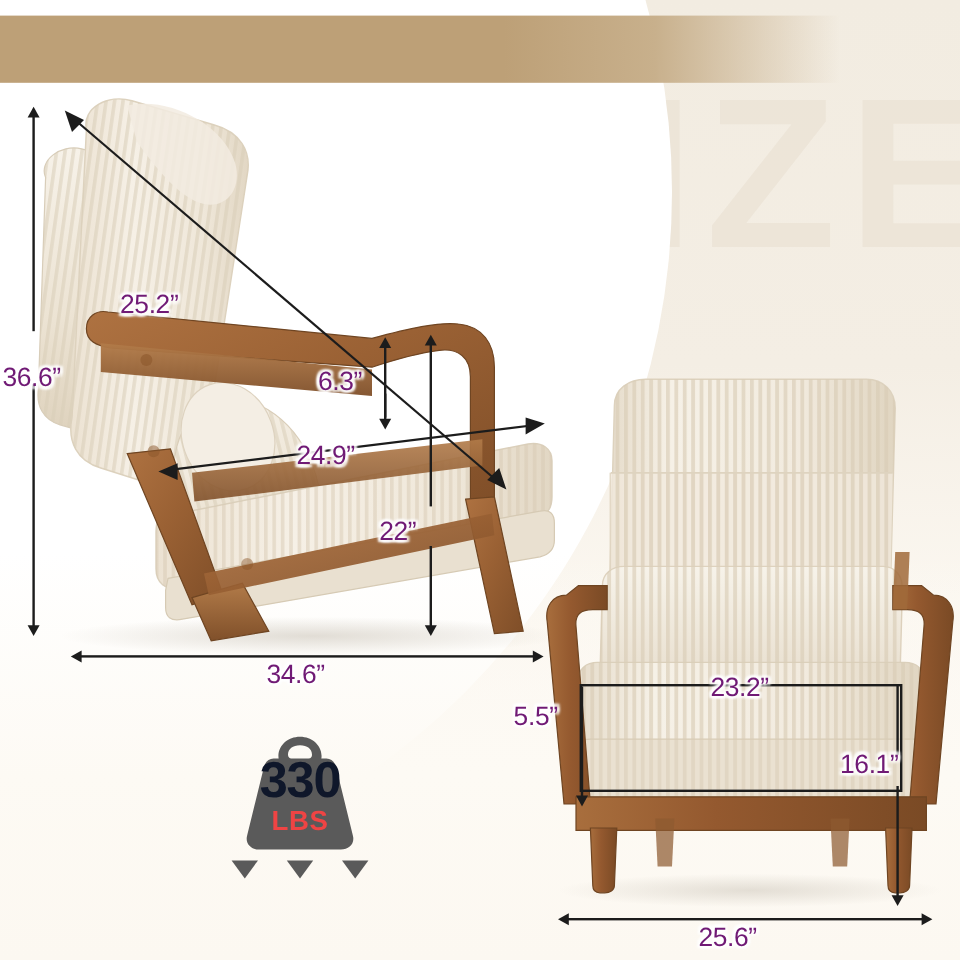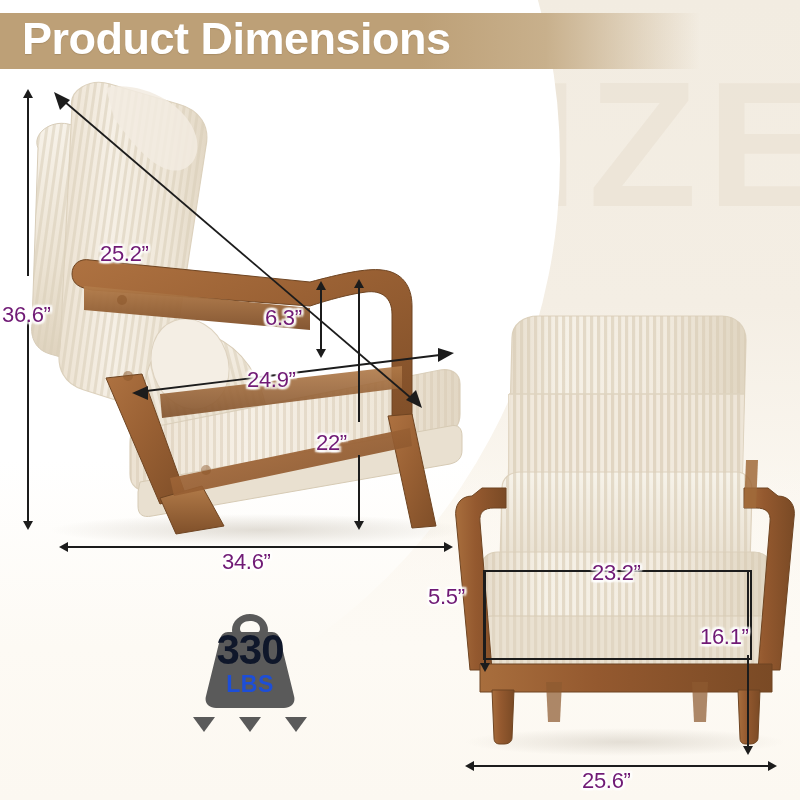--- a/index.html
+++ b/index.html
@@ -74,40 +74,39 @@
 
   
   .weight-wrap{position:absolute;left:150px;top:608px;width:200px;text-align:center;}
   .weight-icon{position:relative;width:132px;height:104px;margin:0 auto;}
   .w-330{
     position:absolute;left:0;right:0;top:22px;
     font-size:42px;font-weight:bold;color:#0f172a;letter-spacing:-1px;line-height:40px;
   }
   .w-lbs{
     position:absolute;left:0;right:0;top:64px;
-    font-size:23px;font-weight:bold;color:#1d4ed8;letter-spacing:.5px;line-height:24px;
+    font-size:23px;font-weight:bold;color:#ef4444;letter-spacing:.5px;line-height:24px;
   }
   .w-tris{width:132px;margin:5px auto 0;display:flex;justify-content:center;gap:24px;}
   .w-tri{width:0;height:0;border-left:11px solid transparent;border-right:11px solid transparent;border-top:15px solid #5a5a5a;}
   .weight-caption{
     margin-top:10px;font-size:27px;color:#5a5a5a;font-weight:400;letter-spacing:-0.2px;
   }
 </style>
 </head>
 <body>
 
 <div id="stage">
 
   <div class="bg-beige"></div>
   <div class="watermark">SIZE</div>
   <div class="bg-white-sweep"></div>
   <div class="bg-bottom-wash"></div>
 
   <div class="banner"></div>
-  <div class="banner-title">Product Dimensions</div>
 
   <div class="chair" style="left:10px;top:78px;">
     <svg width="460" height="470" viewBox="0 0 460 470">
       <defs>
         <linearGradient id="fab" x1="0" y1="0" x2="1" y2="0">
           <stop offset="0%" stop-color="#ece2d2"></stop>
           <stop offset="35%" stop-color="#f6f0e6"></stop>
           <stop offset="75%" stop-color="#efe7d9"></stop>
           <stop offset="100%" stop-color="#e2d7c4"></stop>
         </linearGradient>

